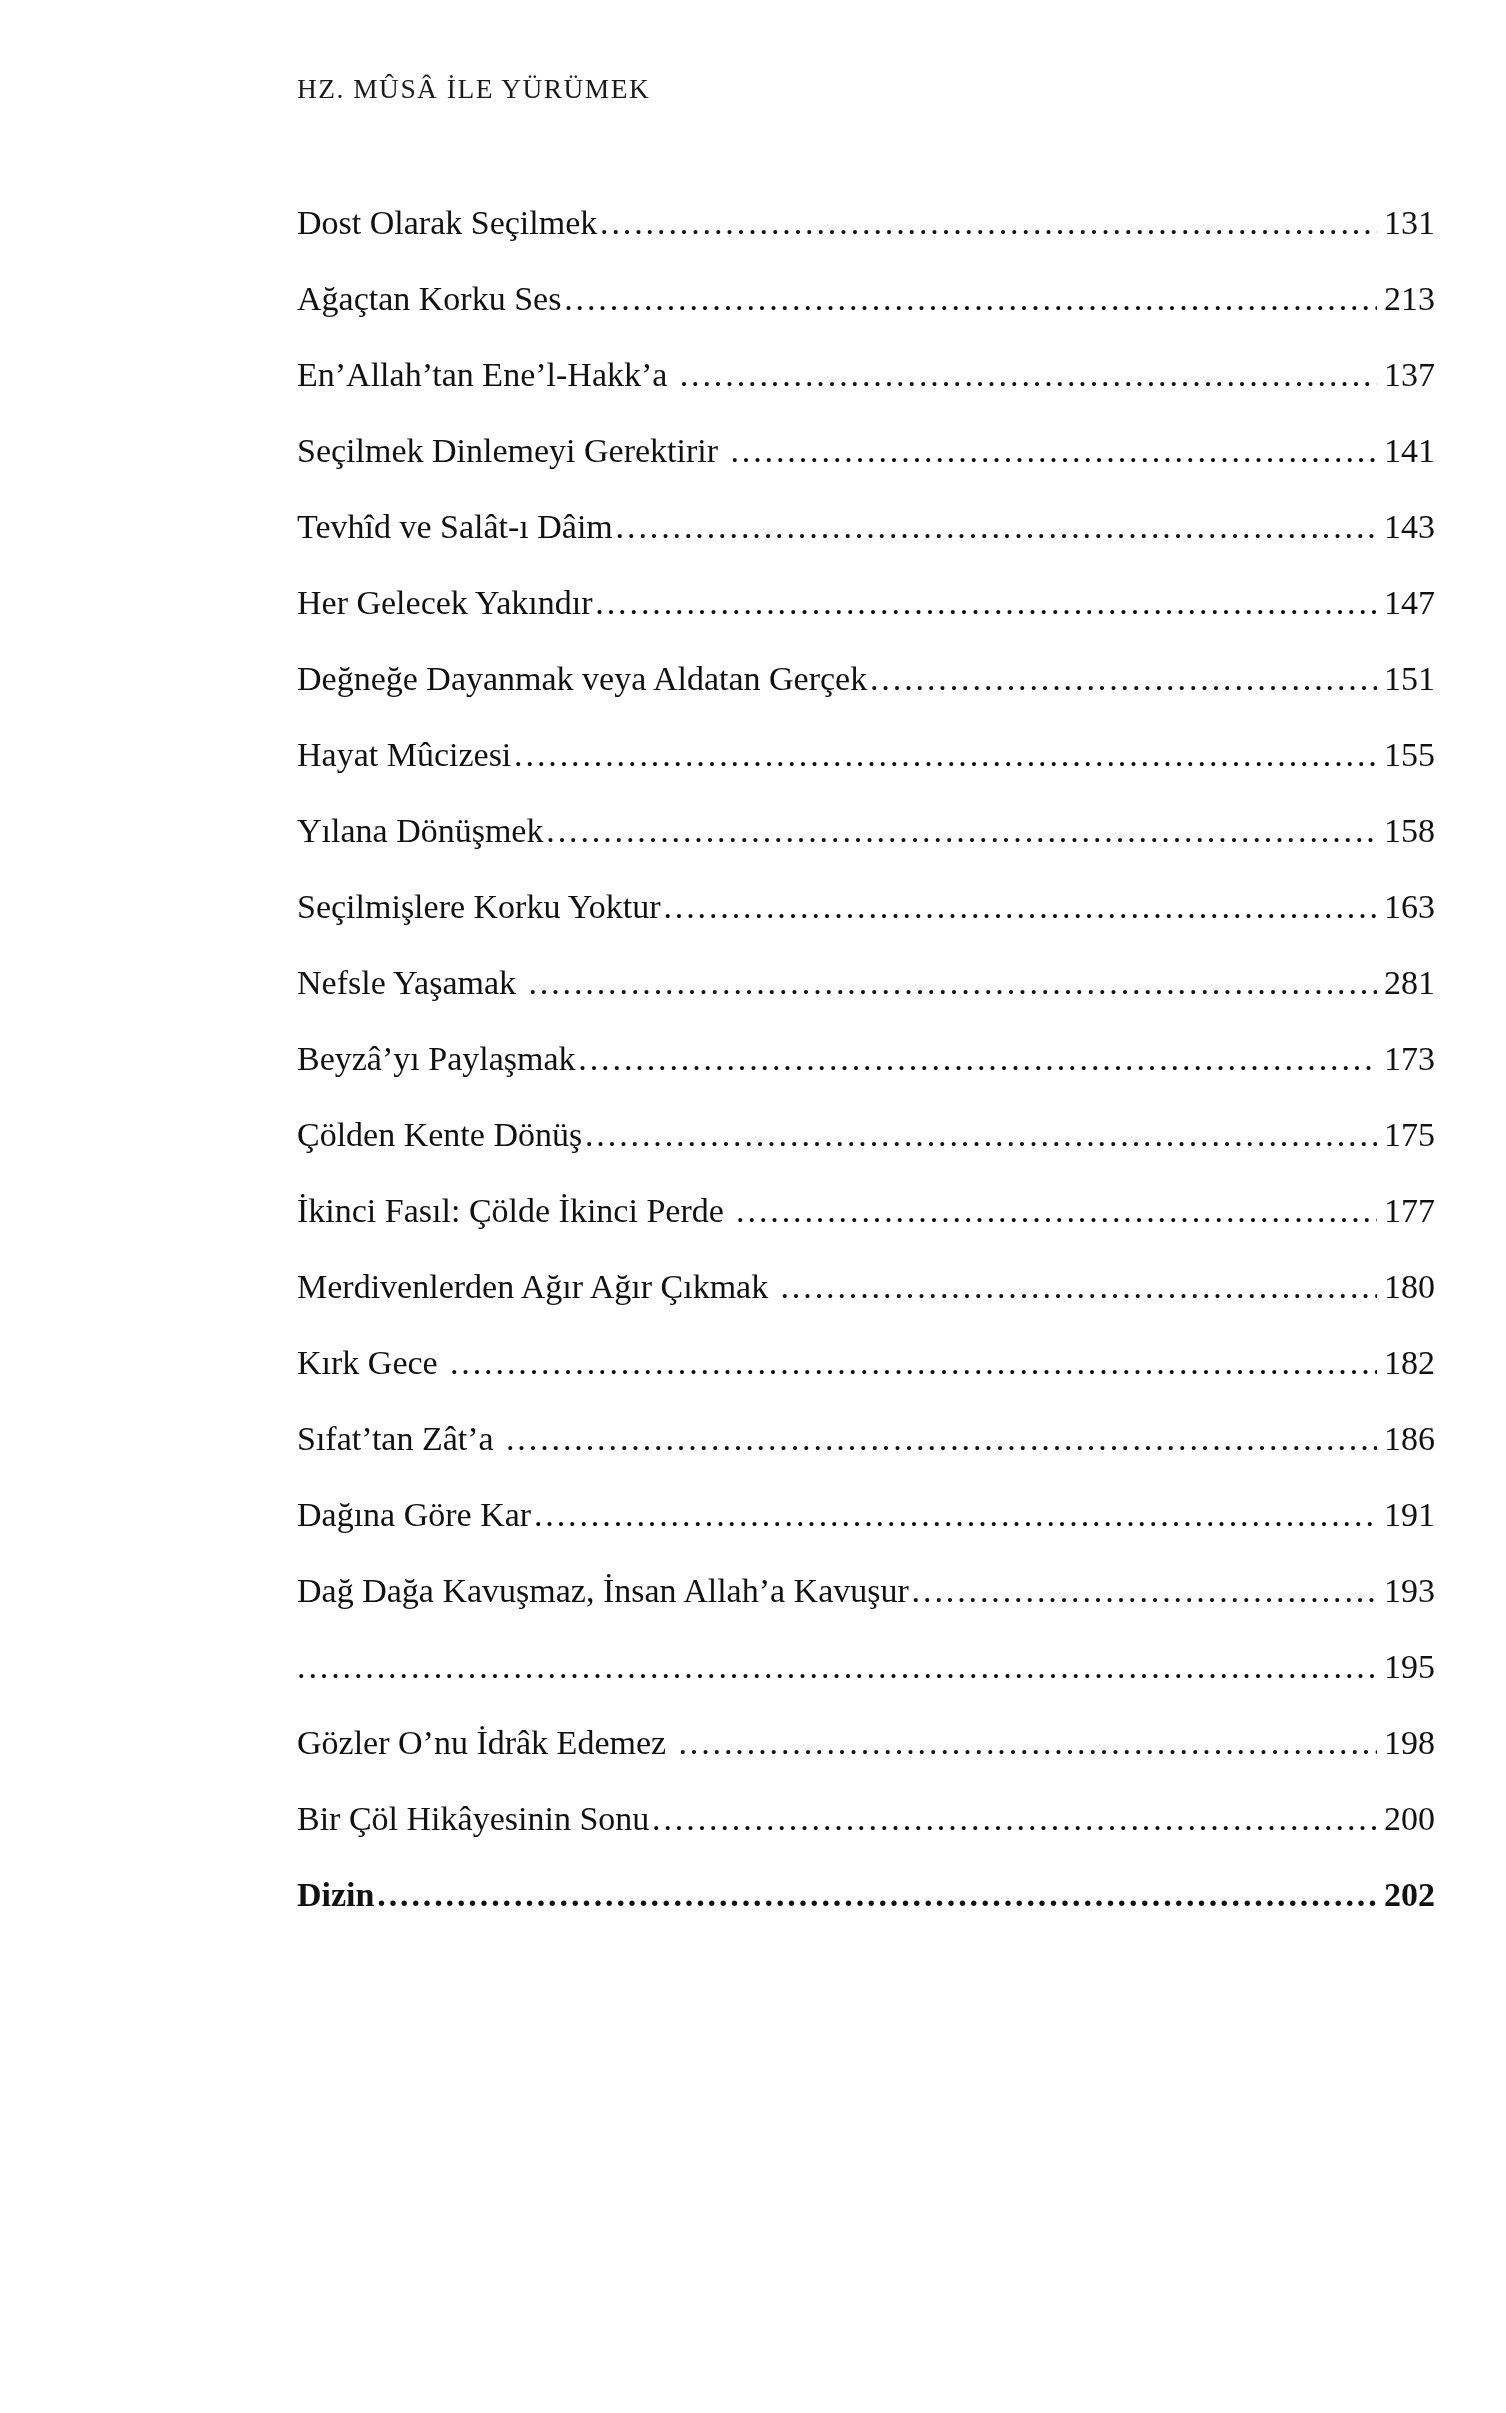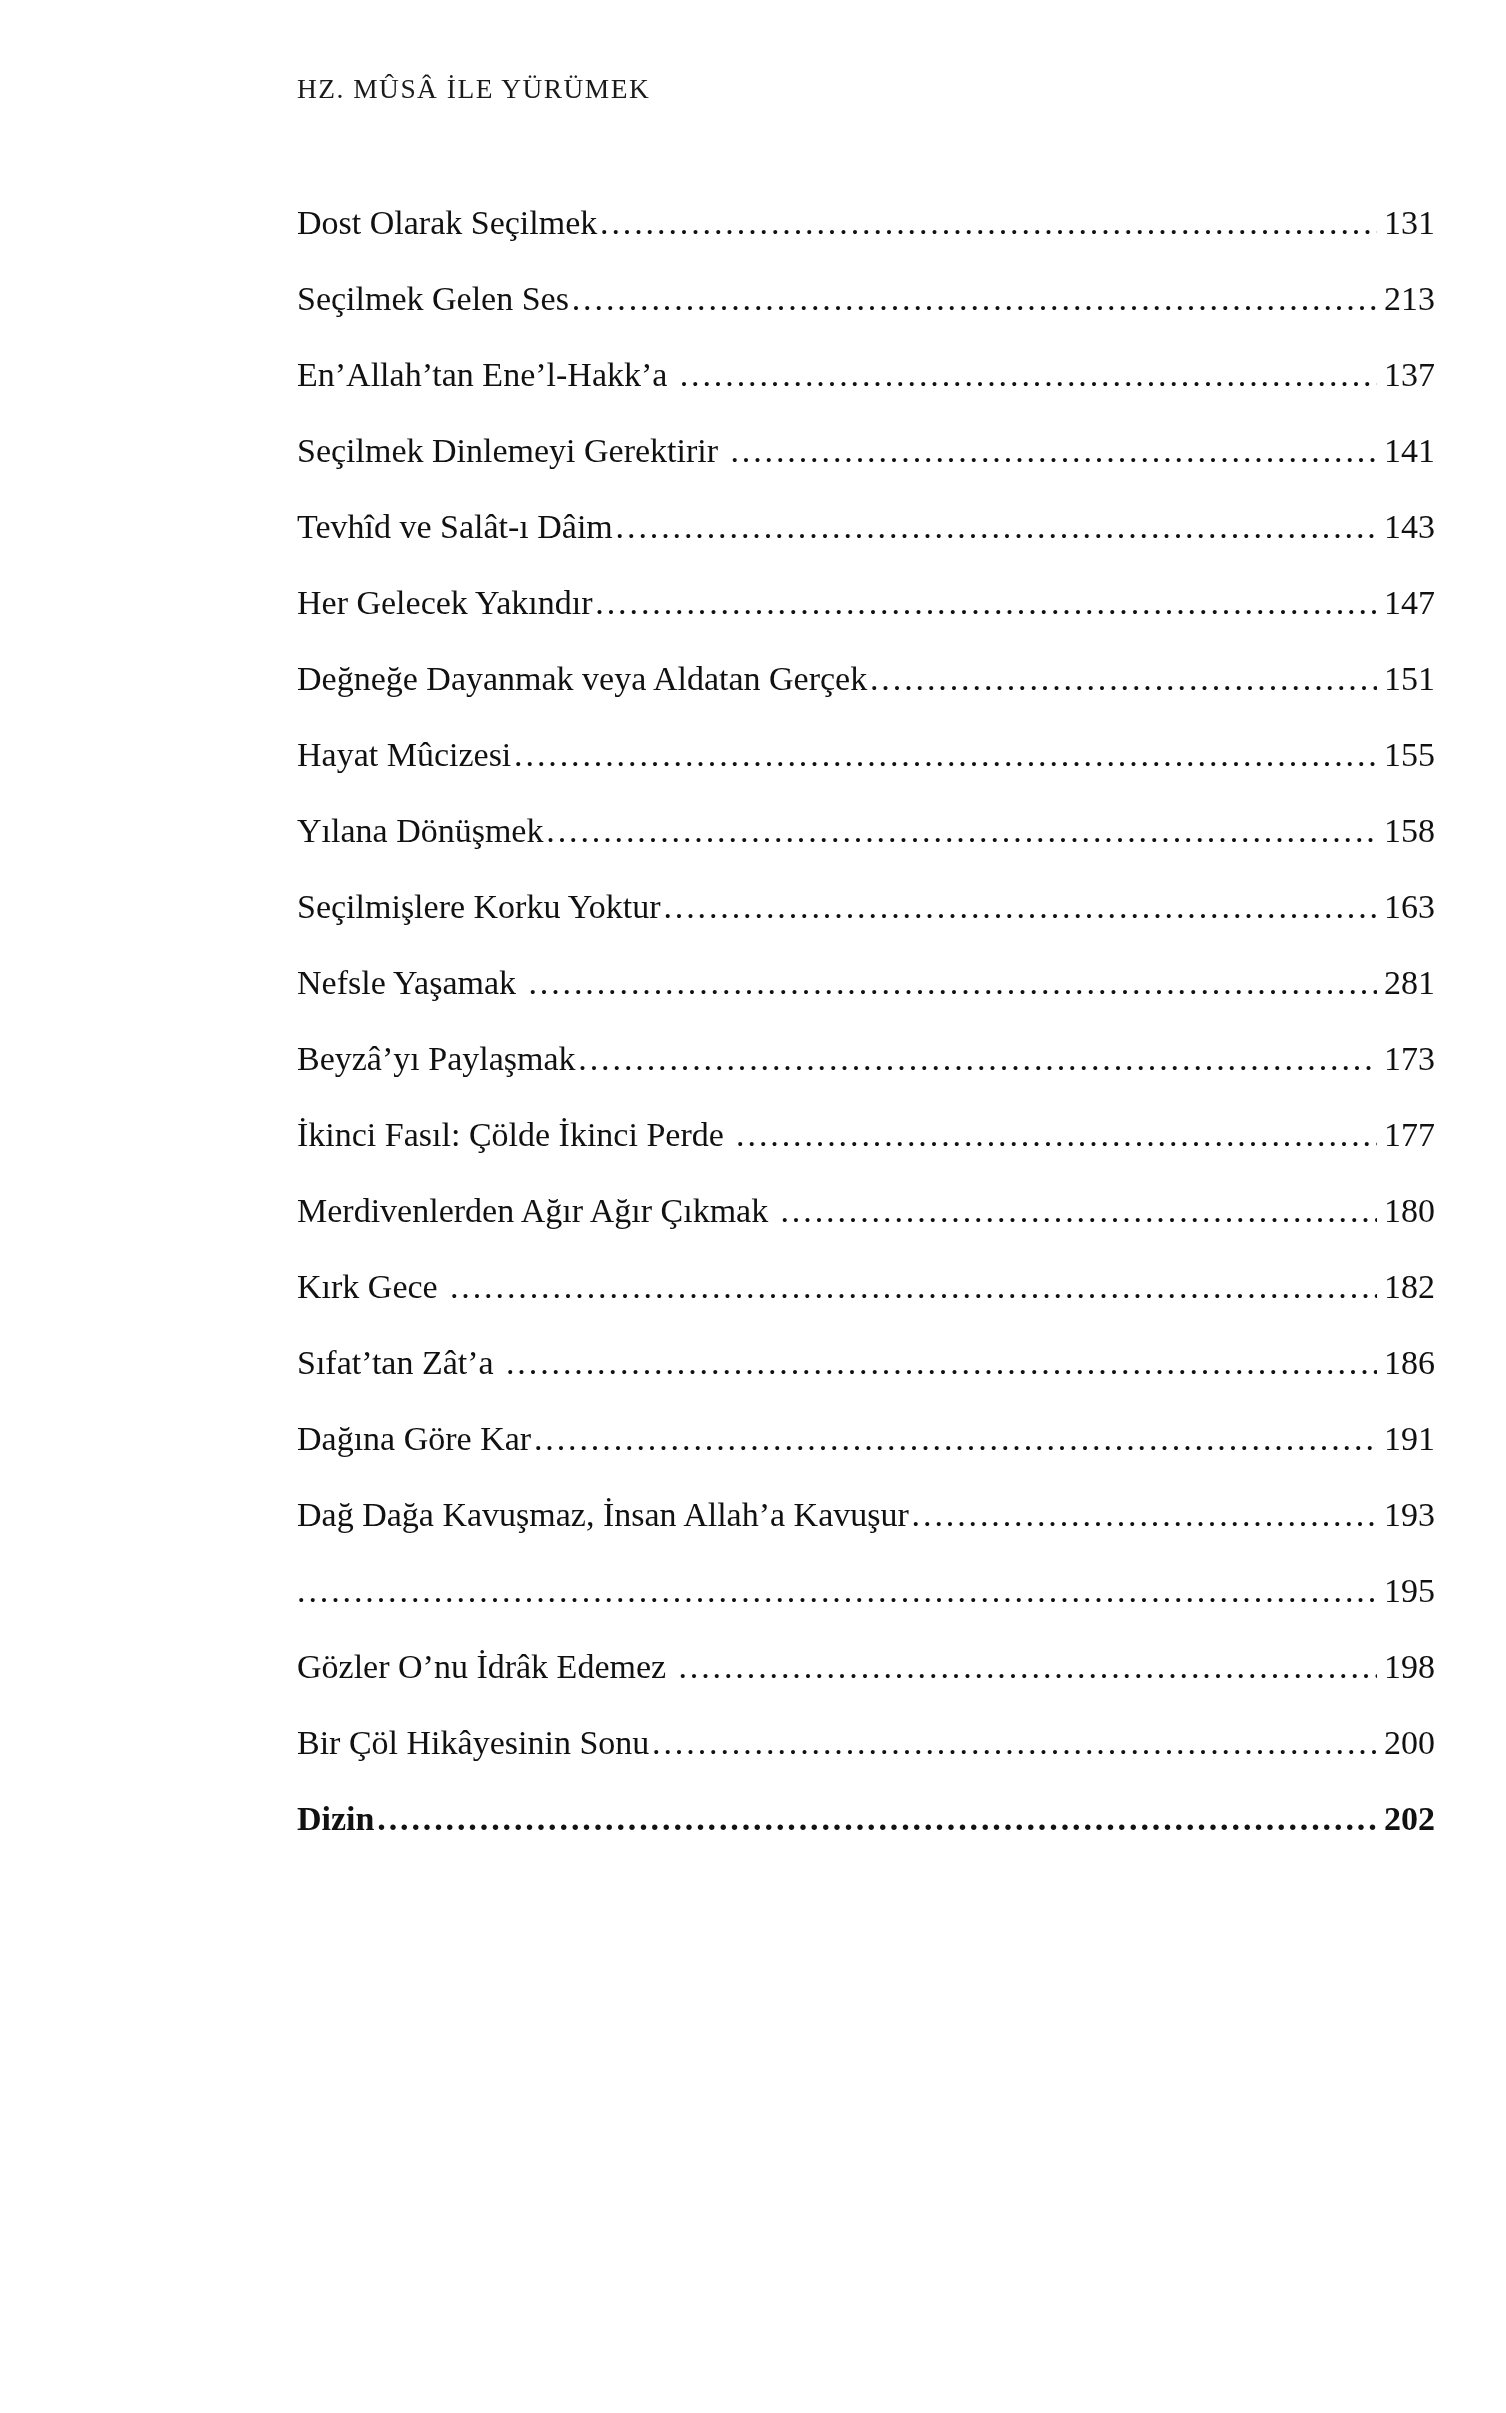--- a/index.html
+++ b/index.html
@@ -94,21 +94,21 @@
 
     <div class="running-header">HZ. MÛSÂ İLE YÜRÜMEK</div>
 
     <div class="toc">
         <div class="toc-entry">
           <span class="toc-title">Dost Olarak Seçilmek</span>
           <span class="toc-leader"></span>
           <span class="toc-page">131</span>
         </div>
         <div class="toc-entry">
-          <span class="toc-title">Seçilmek Gelen Ses</span>
+          <span class="toc-title">Ağaçtan Korku Ses</span>
           <span class="toc-leader"></span>
           <span class="toc-page">213</span>
         </div>
         <div class="toc-entry gap-before-leader">
           <span class="toc-title">En’Allah’tan Ene’l-Hakk’a</span>
           <span class="toc-leader"></span>
           <span class="toc-page">137</span>
         </div>
         <div class="toc-entry gap-before-leader">
           <span class="toc-title">Seçilmek Dinlemeyi Gerektirir</span>
@@ -147,20 +147,25 @@
         </div>
         <div class="toc-entry gap-before-leader">
           <span class="toc-title">Nefsle Yaşamak</span>
           <span class="toc-leader"></span>
           <span class="toc-page">281</span>
         </div>
         <div class="toc-entry">
           <span class="toc-title">Beyzâ’yı Paylaşmak</span>
           <span class="toc-leader"></span>
           <span class="toc-page">173</span>
+        </div>
+        <div class="toc-entry">
+          <span class="toc-title">Çölden Kente Dönüş</span>
+          <span class="toc-leader"></span>
+          <span class="toc-page">175</span>
         </div>
         <div class="toc-entry gap-before-leader">
           <span class="toc-title">İkinci Fasıl: Çölde İkinci Perde</span>
           <span class="toc-leader"></span>
           <span class="toc-page">177</span>
         </div>
         <div class="toc-entry gap-before-leader">
           <span class="toc-title">Merdivenlerden Ağır Ağır Çıkmak</span>
           <span class="toc-leader"></span>
           <span class="toc-page">180</span>

